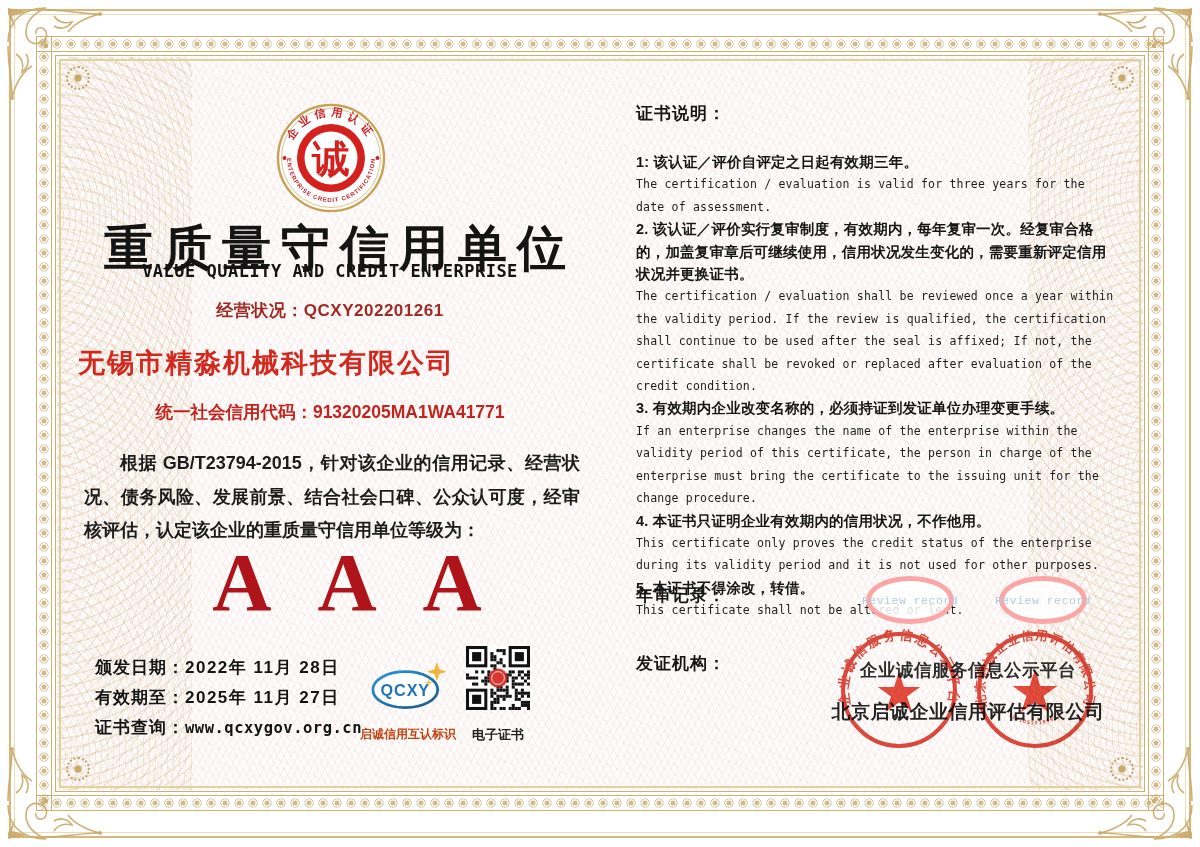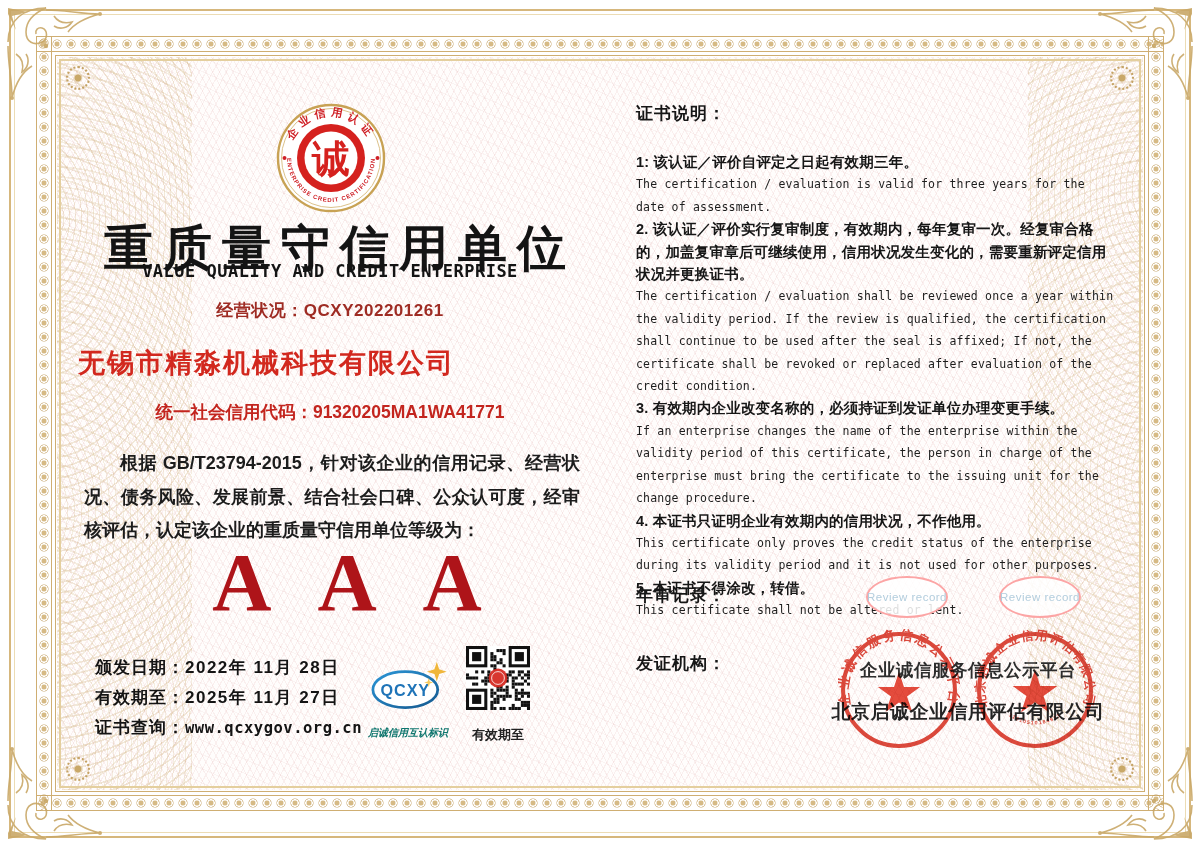--- a/index.html
+++ b/index.html
@@ -71,36 +71,36 @@
     color:#ae1419; letter-spacing:46px; padding-left:40px; }
 
   .dates { left:95px; top:653px; font-size:17px; color:#141414; line-height:30px; }
   .dates .row { white-space:nowrap; }
   .dates .lbl { font-weight:800; letter-spacing:1px; }
   .dates .val { font-weight:700; letter-spacing:1.5px; }
   .dates .url { font-family:"DejaVu Sans Mono", monospace; font-size:15.5px; font-weight:700; letter-spacing:0.5px; }
 
   .qcxy-logo { left:363px; top:660px; width:90px; height:54px; }
   .qcxy-caption { left:338px; top:726px; width:140px; text-align:center;
-    font-size:10px; font-weight:700; color:#0f766e;font-style:italic; }
+    font-size:12px; font-weight:700; color:#c2410c; }
   .qr { left:466px; top:646px; width:64px; height:64px; }
   .qr-caption { left:458px; top:726px; width:80px; text-align:center;
     font-size:13px; font-weight:700; color:#222; }
 
   
   .instructions { left:636px; top:102px; width:482px; color:#161616; }
   .instructions .heading { font-size:17px; font-weight:800; letter-spacing:1px; margin-bottom:26px; }
   .instructions .zh { font-size:14.5px; font-weight:700; line-height:22.4px; letter-spacing:0.2px; }
   .instructions .en { font-family:"DejaVu Sans Mono", monospace; font-size:11.5px; font-weight:500;
     line-height:22.4px; letter-spacing:0.2px; color:#1d1d1d; }
 
   .review-label { left:636px; top:584px; font-size:17px; font-weight:800; color:#161616; letter-spacing:1px; }
-  .review-oval { width:78px; height:38px; border:2px solid #fca5a5; border-radius:50%;
+  .review-oval { width:78px; height:38px; border:5px solid #fca5a5; border-radius:50%;
     background:rgba(255,255,255,.85); display:flex; align-items:center; justify-content:center;
-    font-family:Liberation Sans, sans-serif; font-size:11.5px; color:#b3cddd; letter-spacing:0.5px; white-space:nowrap; }
+    font-family:Liberation Mono, monospace; font-size:11.5px; color:#b3cddd; letter-spacing:0.5px; white-space:nowrap; }
   .oval-1 { left:866px; top:576px; } .oval-2 { left:999px; top:576px; }
 
   .issuer-label { left:636px; top:652px; font-size:17px; font-weight:800; color:#161616; letter-spacing:1px; }
   .issuer-line1 { left:752px; top:658px; width:432px; text-align:center;
     font-size:17.5px; font-weight:800; color:#2d2d2d; letter-spacing:0.5px; }
   .issuer-line2 { left:742px; top:699px; width:452px; text-align:center;
     font-size:19px; font-weight:800; color:#242424; letter-spacing:0.5px; }
   .seal { width:122px; height:122px; opacity:.92; mix-blend-mode:multiply; }
   .seal-1 { left:838px; top:629px; } .seal-2 { left:974px; top:629px; }
 </style>
@@ -367,21 +367,21 @@
       <rect x="6" y="6" width="9" height="9" fill="#111"></rect>
       <rect x="42" y="0" width="21" height="21" fill="#111"></rect>
       <rect x="45" y="3" width="15" height="15" fill="#fff"></rect>
       <rect x="48" y="6" width="9" height="9" fill="#111"></rect>
       <rect x="0" y="42" width="21" height="21" fill="#111"></rect>
       <rect x="3" y="45" width="15" height="15" fill="#fff"></rect>
       <rect x="6" y="48" width="9" height="9" fill="#111"></rect>
       <circle cx="31.5" cy="31.5" r="9.3" fill="#d5281f" opacity="0.93"></circle>
       <circle cx="31.5" cy="31.5" r="6.300000000000001" fill="none" stroke="#fff" stroke-width="0.8"></circle>
     </svg>
-  <div class="abs qr-caption">有效期至</div>
+  <div class="abs qr-caption">电子证书</div>
 
   <div class="abs instructions">
     <div class="heading">证书说明：</div>
     <div class="zh">1: 该认证／评价自评定之日起有效期三年。</div>
     <div class="en">The certification / evaluation is valid for three years for the date of assessment.</div>
     <div class="zh">2. 该认证／评价实行复审制度，有效期内，每年复审一次。经复审合格的，加盖复审章后可继续使用，信用状况发生变化的，需要重新评定信用状况并更换证书。</div>
     <div class="en">The certification / evaluation shall be reviewed once a year within the validity period. If the review is qualified, the certification shall continue to be used after the seal is affixed; If not, the certificate shall be revoked or replaced after evaluation of the credit condition.</div>
     <div class="zh">3. 有效期内企业改变名称的，必须持证到发证单位办理变更手续。</div>
     <div class="en">If an enterprise changes the name of the enterprise within the validity period of this certificate, the person in charge of the enterprise must bring the certificate to the issuing unit for the change procedure.</div>
     <div class="zh">4. 本证书只证明企业有效期内的信用状况，不作他用。</div>

